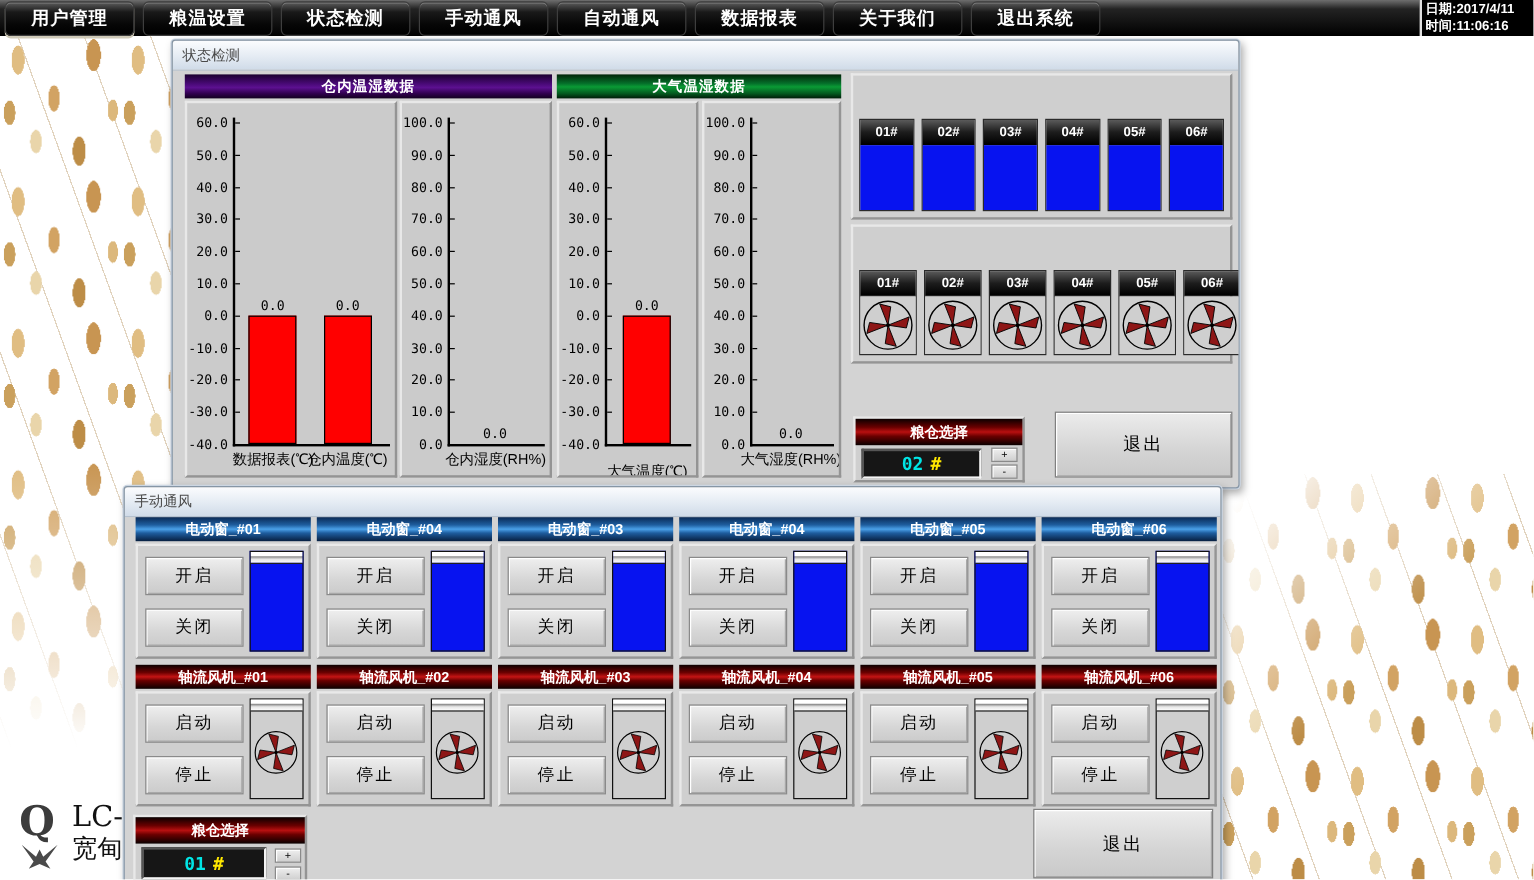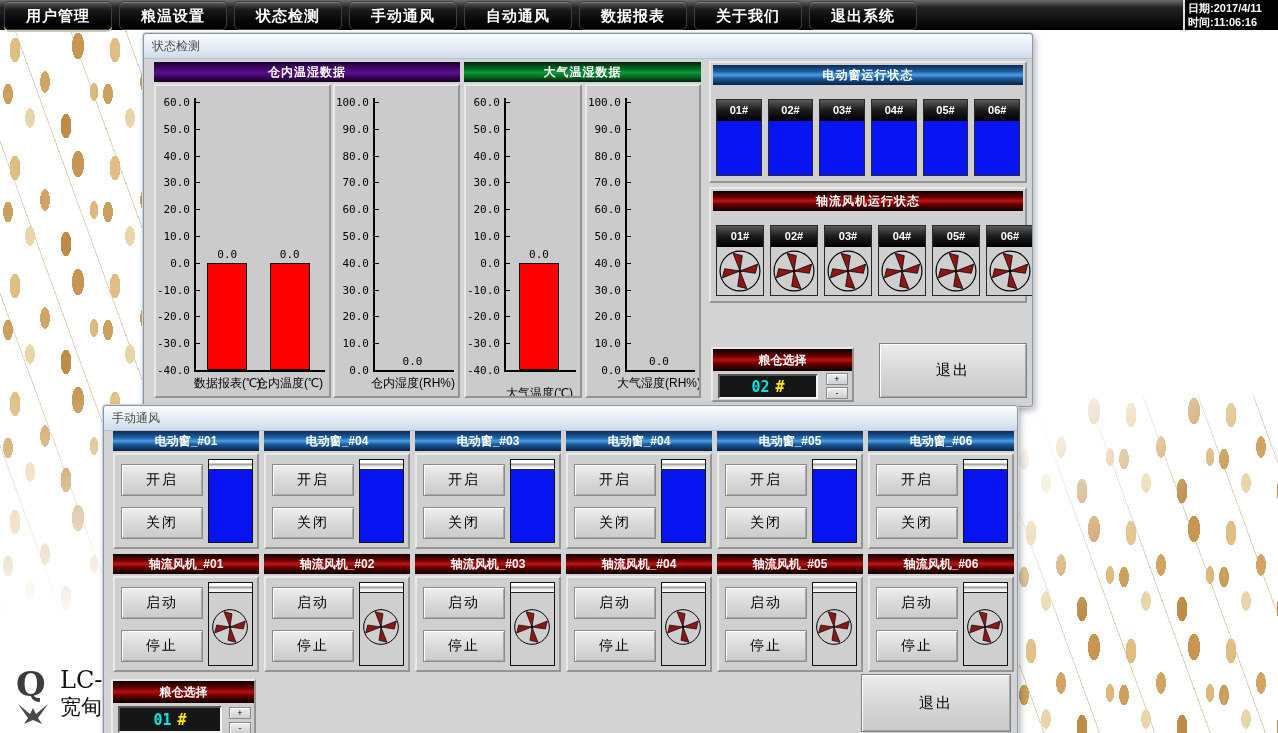--- a/index.html
+++ b/index.html
@@ -276,21 +276,20 @@
           <div class="tick-label" style="left: 0px; width: 34px; top: 251.2px; text-align: right;">10.0</div>
           <div class="axis" style="left: 40px; top: 257.2px; width: 4px; height: 1px;"></div>
           <div class="tick-label" style="left: 0px; width: 34px; top: 278px; text-align: right;">0.0</div>
           <div class="axis" style="left: 40px; top: 284px; width: 4px; height: 1px;"></div>
           <div class="bar-value" style="left: 58px; top: 269px; width: 28px; text-align: center;">0.0</div>
           <div class="x-label" style="top: 289px; left: 30px;">大气湿度(RH%)</div>
         </div>
     </div>
 
     <div class="status-panel" style="left:565px;top:27px;width:318px;height:122px">
-      <div class="hdr hdr-blue">电动窗运行状态</div>
       <div class="cols" id="ws-cols">
           <div class="unit-col">
             <div class="unit-label">01#</div>
             <div class="unit-blue"></div>
           </div>
           <div class="unit-col">
             <div class="unit-label">02#</div>
             <div class="unit-blue"></div>
           </div>
           <div class="unit-col">
@@ -306,21 +305,20 @@
             <div class="unit-blue"></div>
           </div>
           <div class="unit-col">
             <div class="unit-label">06#</div>
             <div class="unit-blue"></div>
           </div>
         </div>
     </div>
 
     <div class="status-panel" style="left:565px;top:153px;width:318px;height:116px">
-      <div class="hdr hdr-red">轴流风机运行状态</div>
       <div class="cols" id="fs-cols">
           <div class="unit-col">
             <div class="unit-label">01#</div>
             <div class="unit-fan">
               <svg viewBox="0 0 60 60" preserveAspectRatio="xMidYMid meet">
     <circle cx="30" cy="30" r="26" fill="none" stroke="#000" stroke-width="1.5"></circle>
                 <path d="M30,30 L21,7 L33,10 Z" fill="#8e1616" stroke="#000" stroke-width="1" transform="rotate(0 30 30)"></path>
                 <path d="M30,30 L21,7 L33,10 Z" fill="#8e1616" stroke="#000" stroke-width="1" transform="rotate(90 30 30)"></path>
                 <path d="M30,30 L21,7 L33,10 Z" fill="#8e1616" stroke="#000" stroke-width="1" transform="rotate(180 30 30)"></path>
                 <path d="M30,30 L21,7 L33,10 Z" fill="#8e1616" stroke="#000" stroke-width="1" transform="rotate(270 30 30)"></path>

